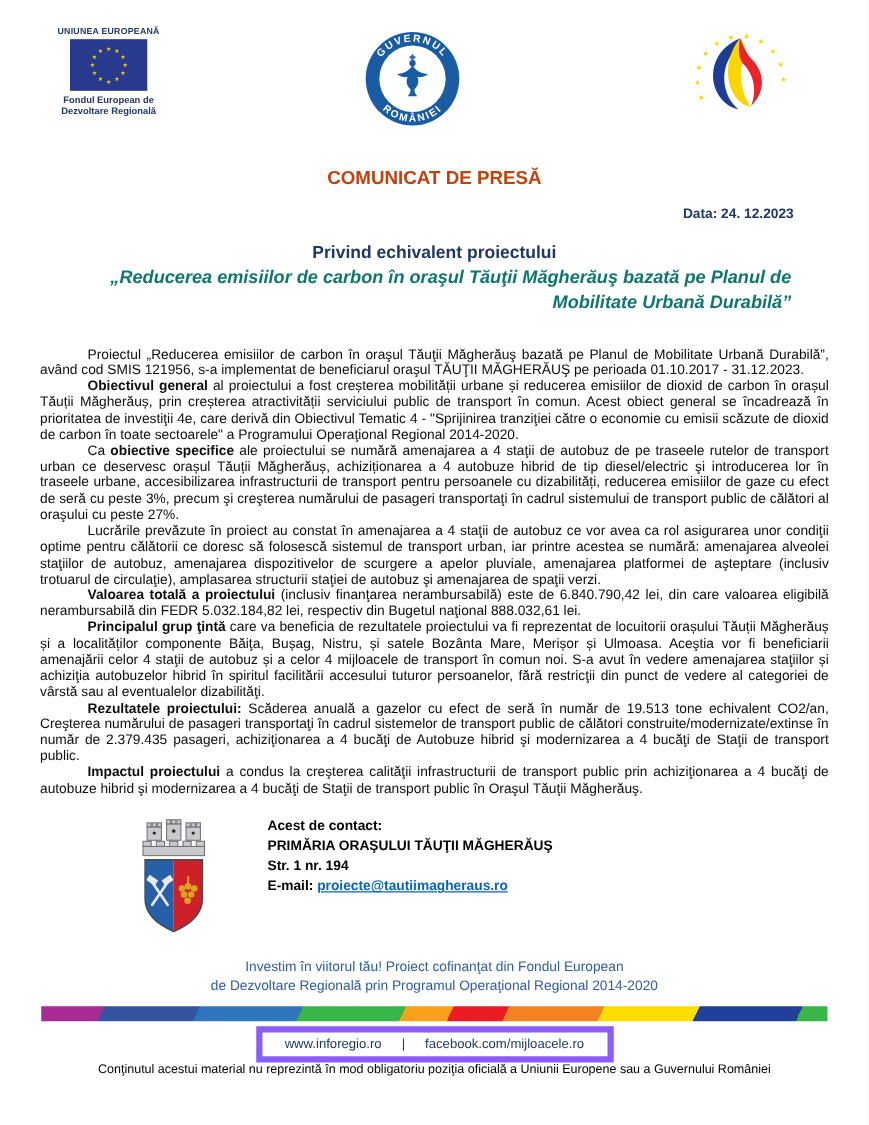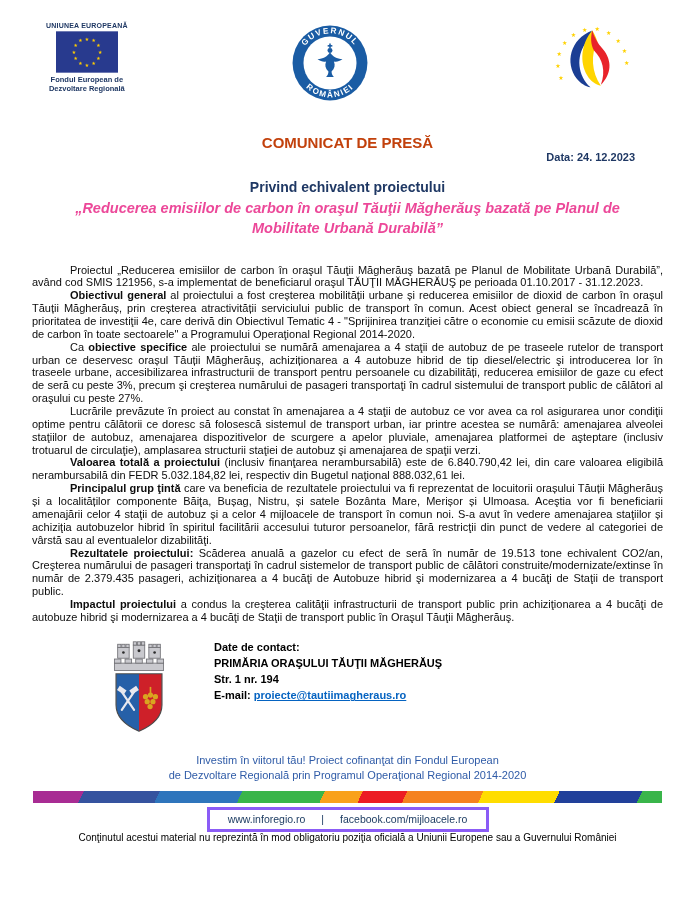--- a/index.html
+++ b/index.html
@@ -24,34 +24,34 @@
     background:conic-gradient(#7B2982,#2B3990,#0072BC,#00AEEF,#00A651,#8DC63F,#FFF200,#F7941D,#ED1C24,#EC008C,#7B2982);}
   .regio-wheel-center{position:absolute;left:7px;top:7px;width:16px;height:16px;border-radius:50%;background:#fff;}
   .regio-diamond{position:absolute;left:11px;top:11px;width:8px;height:8px;background:#24388F;transform:rotate(45deg);}
   .regio-subrow{display:flex;justify-content:space-between;font-size:4.5px;font-weight:bold;color:#24388F;margin-top:1px;padding:0 2px;}
   .regio-tagline{font-size:12.5px;font-weight:bold;color:#F58220;margin-top:2px;}
   .instr-logo{width:125px;margin-top:0;}
   [data-name="instrumente-stars"] text{fill:#FFD200;font-size:7px;}
   .instr-text{font-size:8.5px;font-weight:bold;color:#1F3864;line-height:1.25;margin-top:1px;}
   
   .doc-title{text-align:center;color:#c2410c;font-weight:bold;font-size:15px;margin-top:12px;}
-  .doc-date{text-align:right;color:#1F3864;font-weight:bold;font-size:11px;padding-right:60px;margin-top:0;}
+  .doc-date{text-align:right;color:#1F3864;font-weight:bold;font-size:11px;padding-right:60px;margin-top:14px;}
   .subtitle{text-align:center;color:#1F3864;font-weight:bold;font-size:14px;margin-top:16px;}
-  .project-title{text-align:center;color:#ec4899;font-weight:bold;font-style:italic;font-size:14.5px;margin:3px 62px 0;line-height:1.4;}
+  .project-title{text-align:right;color:#0f766e;font-weight:bold;font-style:italic;font-size:14.5px;margin:3px 62px 0;line-height:1.4;}
   
   .body-text{margin:25px 32px 0;font-size:11px;line-height:1.17;text-align:justify;color:#0d0d0d;}
   .para{margin:0;text-indent:38px;}
   
   .contact{display:flex;margin:14px 0 0 98px;}
   .contact-text{margin-left:34px;font-size:11px;font-weight:bold;line-height:1.48;color:#000;padding-top:1px;}
   .email-link{color:#0563C1;text-decoration:underline;cursor:pointer;}
   
   .investim{text-align:center;color:#2F5BA7;font-size:11px;margin-top:9px;line-height:1.35;}
   .stripe{height:12px;margin:9px 33px 0;}
-  .links-box{width:276px;margin:4px auto 0;border:3px solid #8b5cf6;display:flex;justify-content:center;gap:16px;padding:3px 0 4px;font-size:10.5px;color:#17375E;}
+  .links-box{width:276px;margin:4px auto 0;border:5px solid #8b5cf6;display:flex;justify-content:center;gap:16px;padding:3px 0 4px;font-size:10.5px;color:#17375E;}
   .links-box a{color:#17375E;text-decoration:none;cursor:pointer;}
   .disclaimer{text-align:center;font-size:10px;color:#000;margin-top:0;}
 </style>
 </head>
 <body>
 
 <div class="page" data-name="press-release-document">
 
   <header class="logos" data-name="header-logos">
 
@@ -185,21 +185,21 @@
         <line x1="64" y1="56" x2="64" y2="64" stroke="#D9A520" stroke-width="2"></line>
         <circle cx="58" cy="68" r="3.2"></circle>
           <circle cx="64" cy="66" r="3.2"></circle>
           <circle cx="70" cy="68" r="3.2"></circle>
         <circle cx="60" cy="74" r="3.2"></circle>
           <circle cx="67" cy="74" r="3.2"></circle>
           <circle cx="63.5" cy="80" r="3.2"></circle>
       </g>
     </svg>
     <div class="contact-text">
-      <div data-name="contact-heading">Date de contact:</div>
+      <div data-name="contact-heading">Acest de contact:</div>
       <div data-name="contact-org">PRIMĂRIA ORAŞULUI TĂUŢII MĂGHERĂUŞ</div>
       <div data-name="contact-address">Str. 1 nr. 194</div>
       <div data-name="contact-email-line">
         <span data-name="email-label">E-mail:</span>
         <a class="email-link" data-name="email-link">proiecte@tautiimagheraus.ro</a>
       </div>
     </div>
   </section>
 
   <div class="investim" data-name="cofinancing-note">

